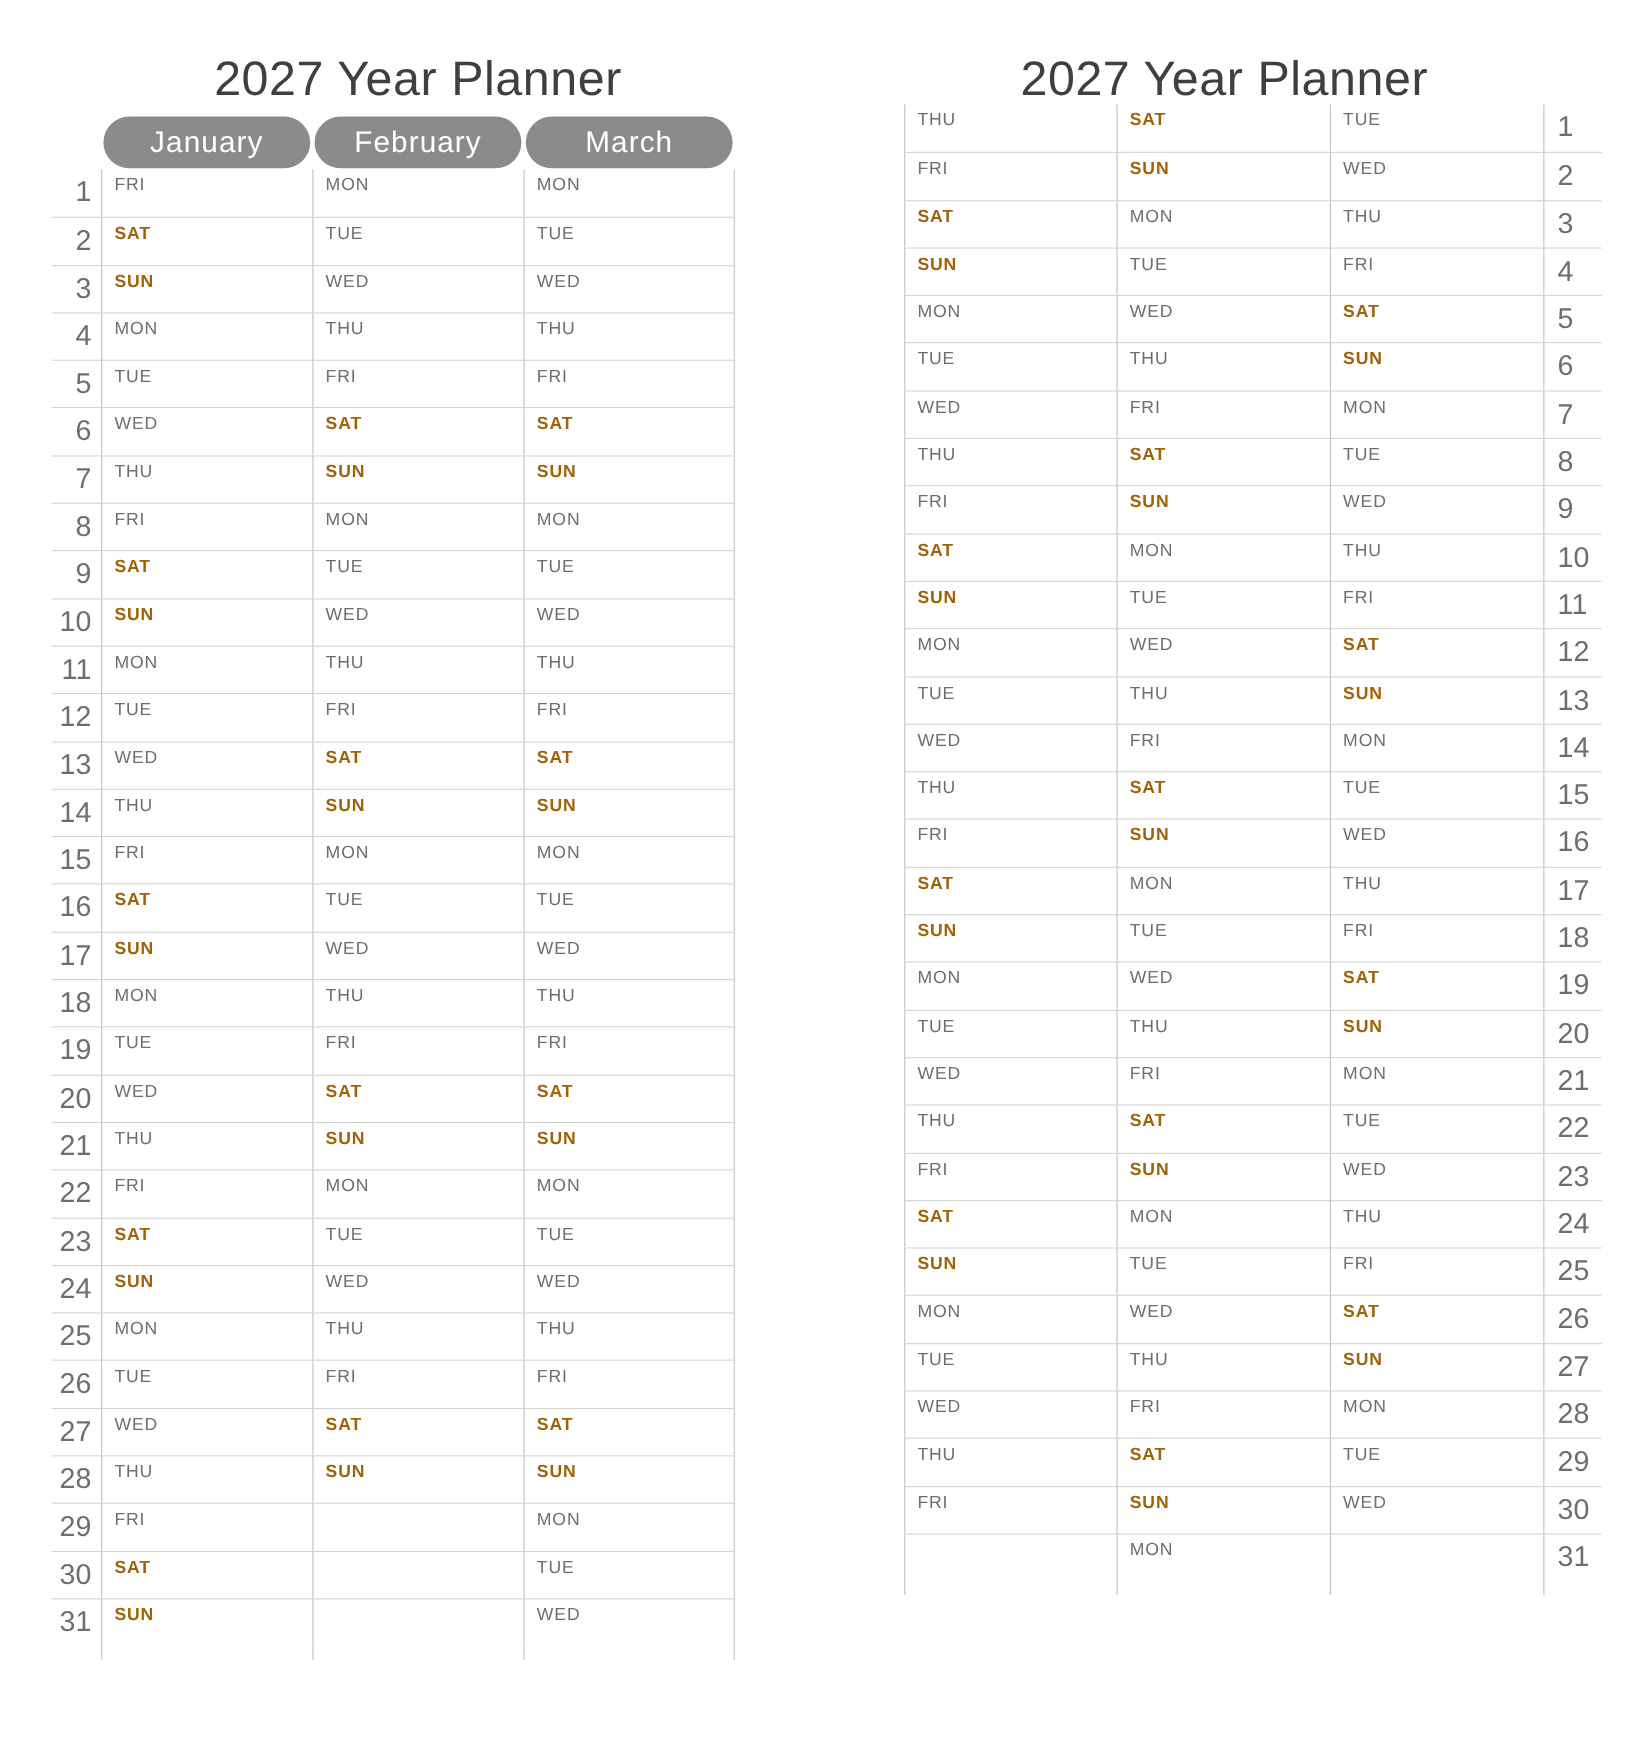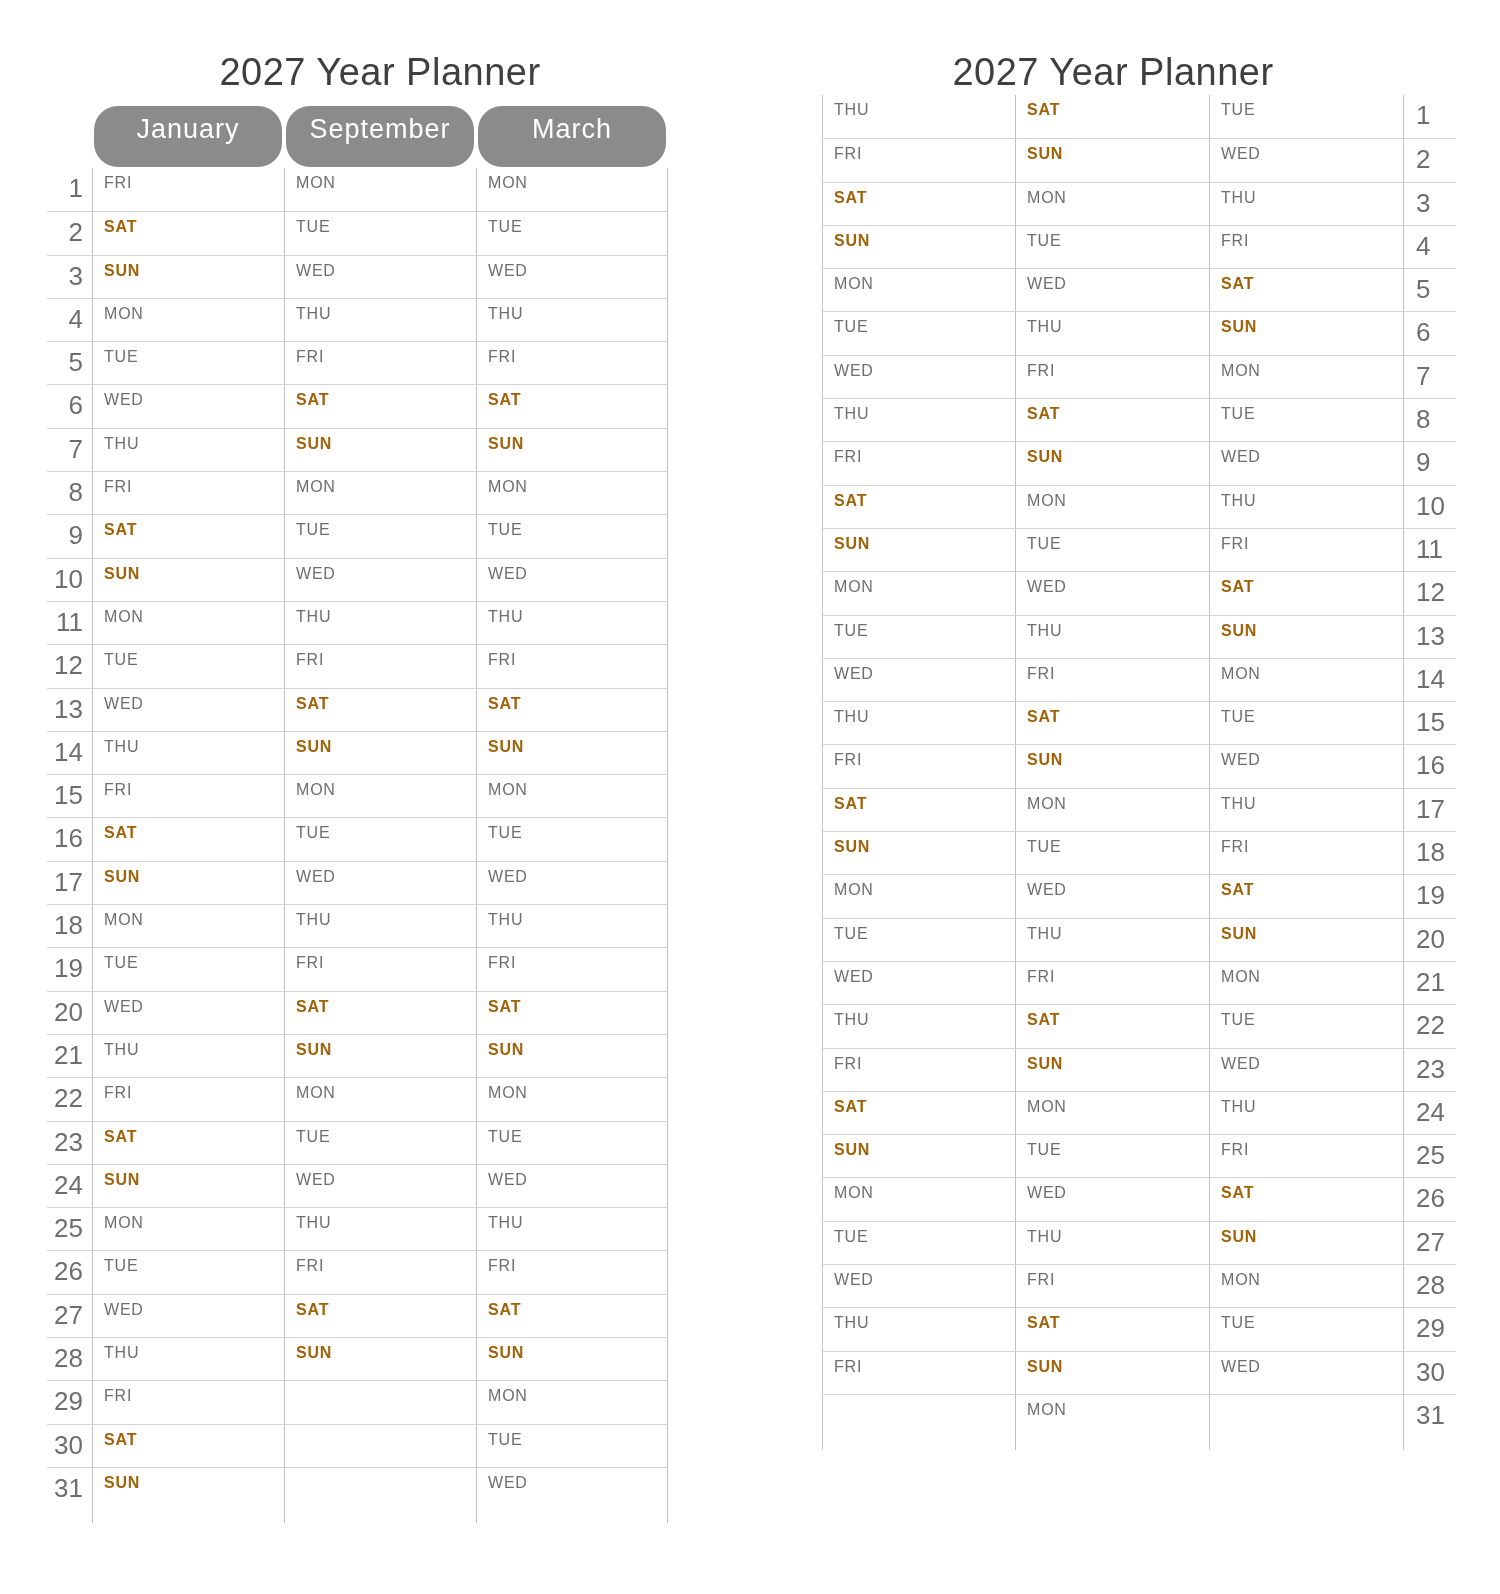--- a/index.html
+++ b/index.html
@@ -6,31 +6,31 @@
   body {
     width:1500px; height:1594px; background:#ffffff; position:relative;
     font-family:"Liberation Sans", sans-serif;
     -webkit-font-smoothing:antialiased;
   }
   .panel { position:absolute; top:50px; }
   .panel-left  { left:47px;  width:621px; }
   .panel-right { left:822px; width:634px; }
 
   .title {
-    font-size:38px; color:#3f3f3f; font-weight:400; letter-spacing:0.5px;
+    font-size:44px; color:#3f3f3f; font-weight:400; letter-spacing:0.5px;
     text-align:center; height:44px; line-height:44px;
   }
   .panel-left  .title { padding-left:45px; }
   .panel-right .title { padding-right:52px; }
 
   .pills { display:flex; margin-top:12px; }
   .panel-left  .pills { margin-left:45px; }
   .panel-right .pills { margin-right:52px; }
   .pill {
-    flex:1; height:61px; margin:0 2px; background:#8b8b8b; border-radius:24px;
+    flex:1; height:47px; margin:0 2px; background:#8b8b8b; border-radius:24px;
     color:#ffffff; font-size:27px; font-weight:400; line-height:46px;
     text-align:center; letter-spacing:1px;
   }
 
   .rows { margin-top:1px; }
   .row { display:grid; height:43.3px; box-sizing:border-box; }
   .panel-left  .row { grid-template-columns:45px 192px 192px 192px; }
   .panel-right .row { grid-template-columns:194px 194px 194px 52px; }
   .row.sep > div { border-top:1px solid #d4d4d4; }
   .row.stub { height:13px; }
@@ -53,21 +53,21 @@
   .panel-left  .num { text-align:right; padding-right:9px; }
   .panel-right .num { text-align:left;  padding-left:12px; }
 </style>
 </head>
 <body>
 
 <div class="panel panel-left">
   <div class="title">2027 Year Planner</div>
   <div class="pills">
       <div class="pill">January</div>
-      <div class="pill">September</div>
+      <div class="pill">February</div>
       <div class="pill">March</div>
     </div>
   <div class="rows">
       <div class="row">
         <div class="num">1</div>
         <div class="cell first">FRI</div>
         <div class="cell">MON</div>
         <div class="cell last">MON</div>
       </div>
       <div class="row sep">

